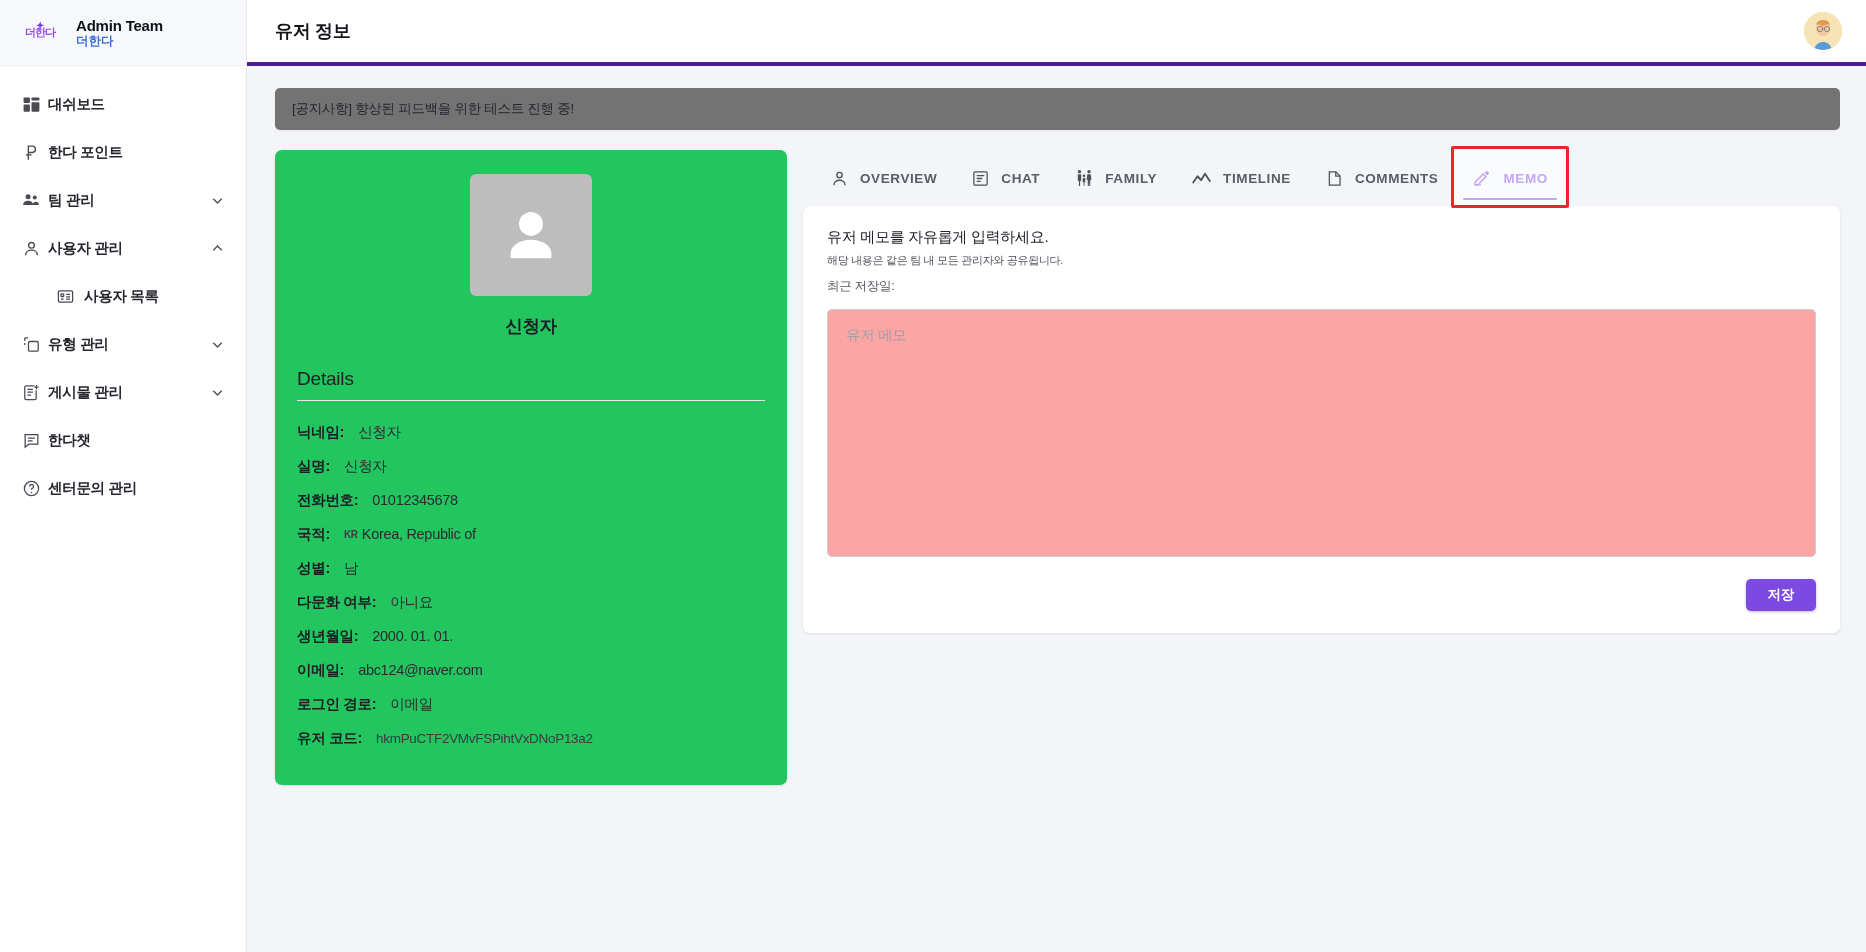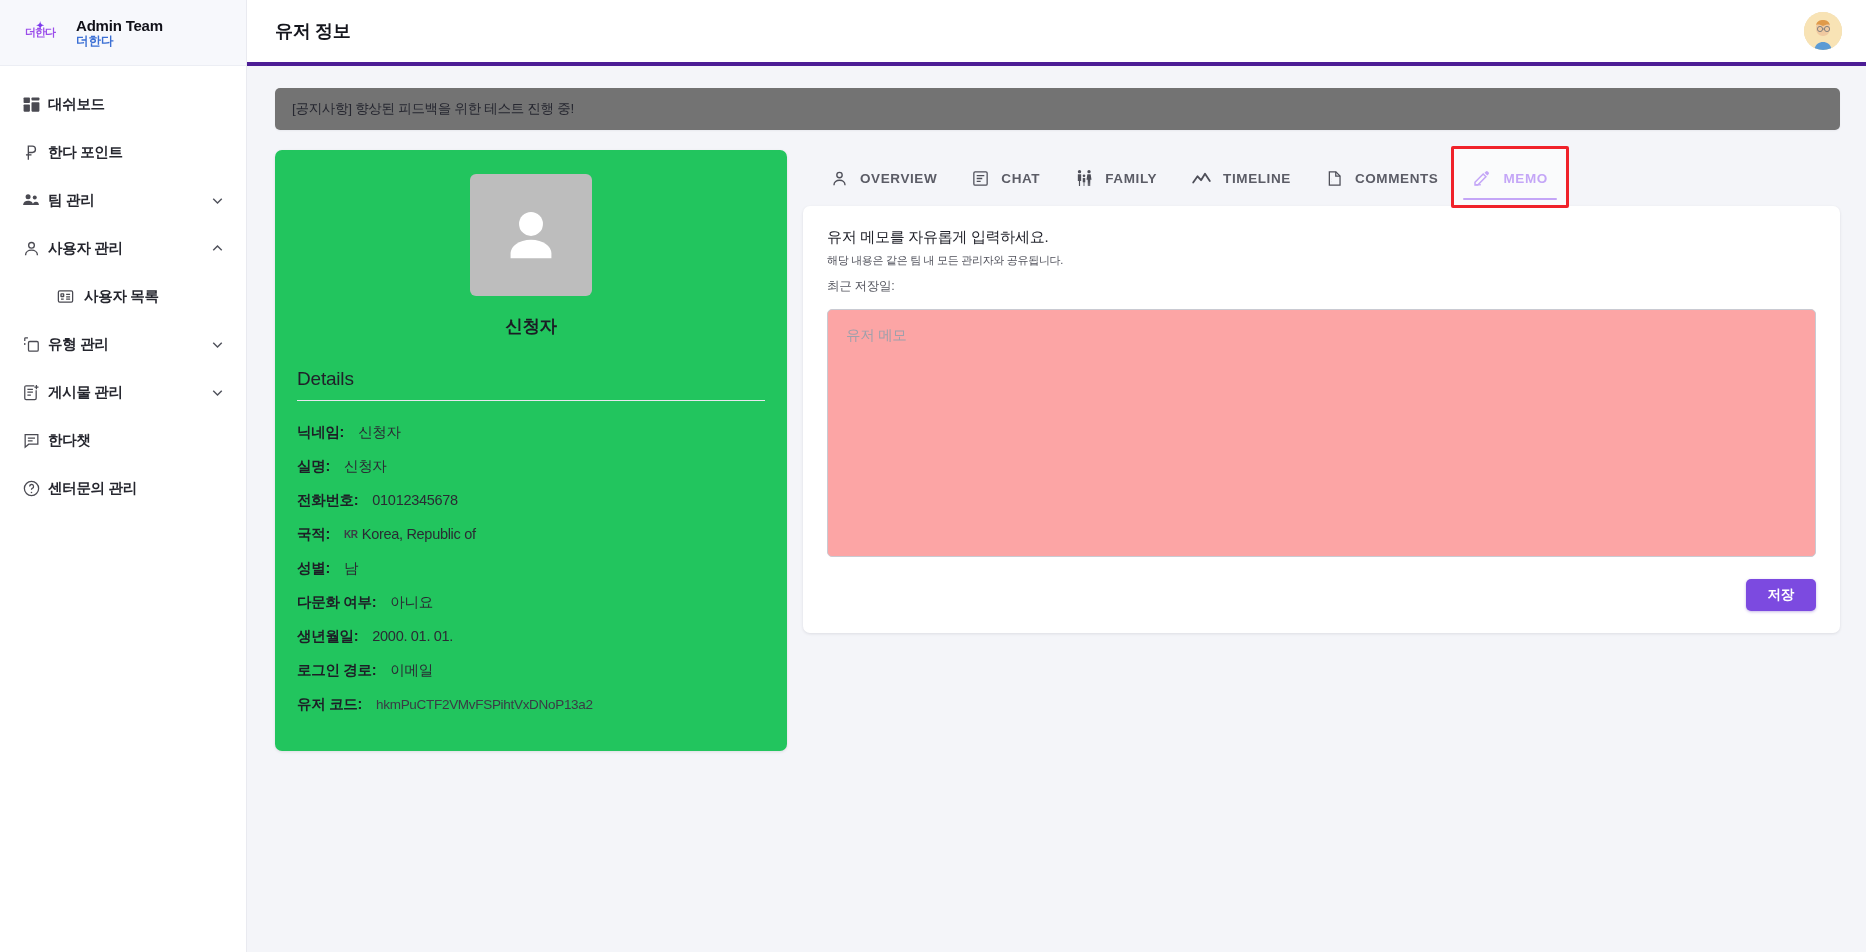--- a/index.html
+++ b/index.html
@@ -364,20 +364,24 @@
               </div>
               <div class="detail-row">
                 <span class="detail-key">다문화 여부:</span>
                 <span class="detail-val"><span>아니요</span></span>
               </div>
               <div class="detail-row">
                 <span class="detail-key">생년월일:</span>
                 <span class="detail-val"><span>2000. 01. 01.</span></span>
               </div>
               <div class="detail-row">
+                <span class="detail-key">이메일:</span>
+                <span class="detail-val"><span>abc124@naver.com</span></span>
+              </div>
+              <div class="detail-row">
                 <span class="detail-key">로그인 경로:</span>
                 <span class="detail-val"><span>이메일</span></span>
               </div>
               <div class="detail-row">
                 <span class="detail-key">유저 코드:</span>
                 <span class="detail-val mono"><span>hkmPuCTF2VMvFSPihtVxDNoP13a2</span></span>
               </div>
             </div>
         </section>
 

